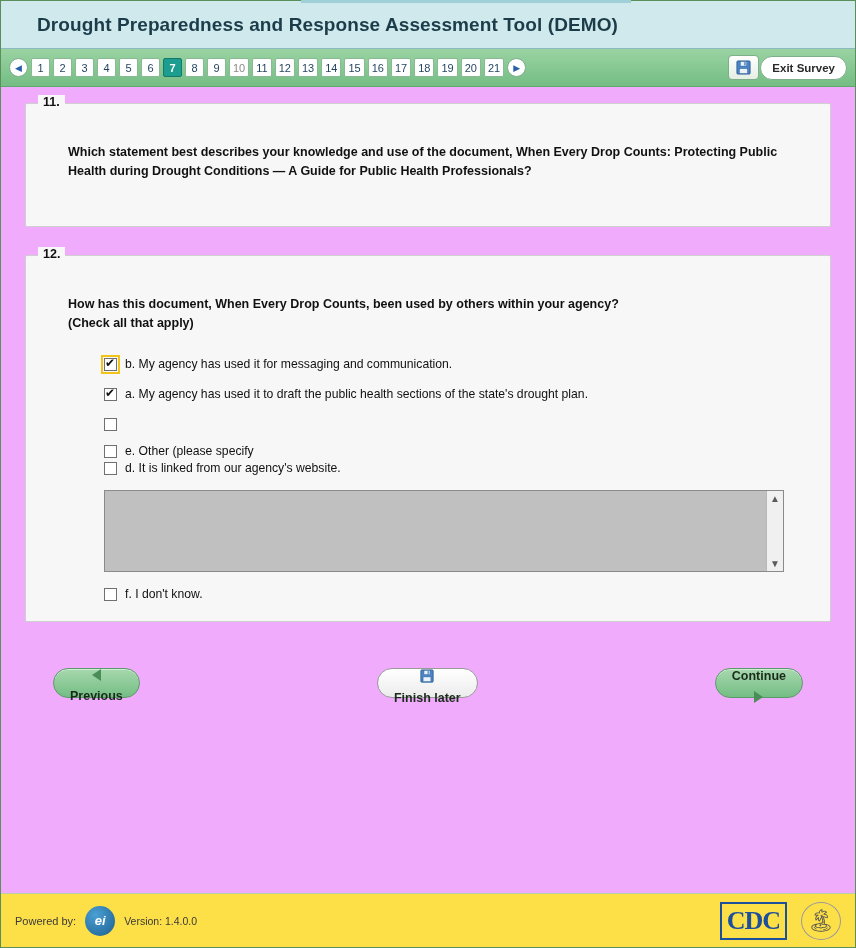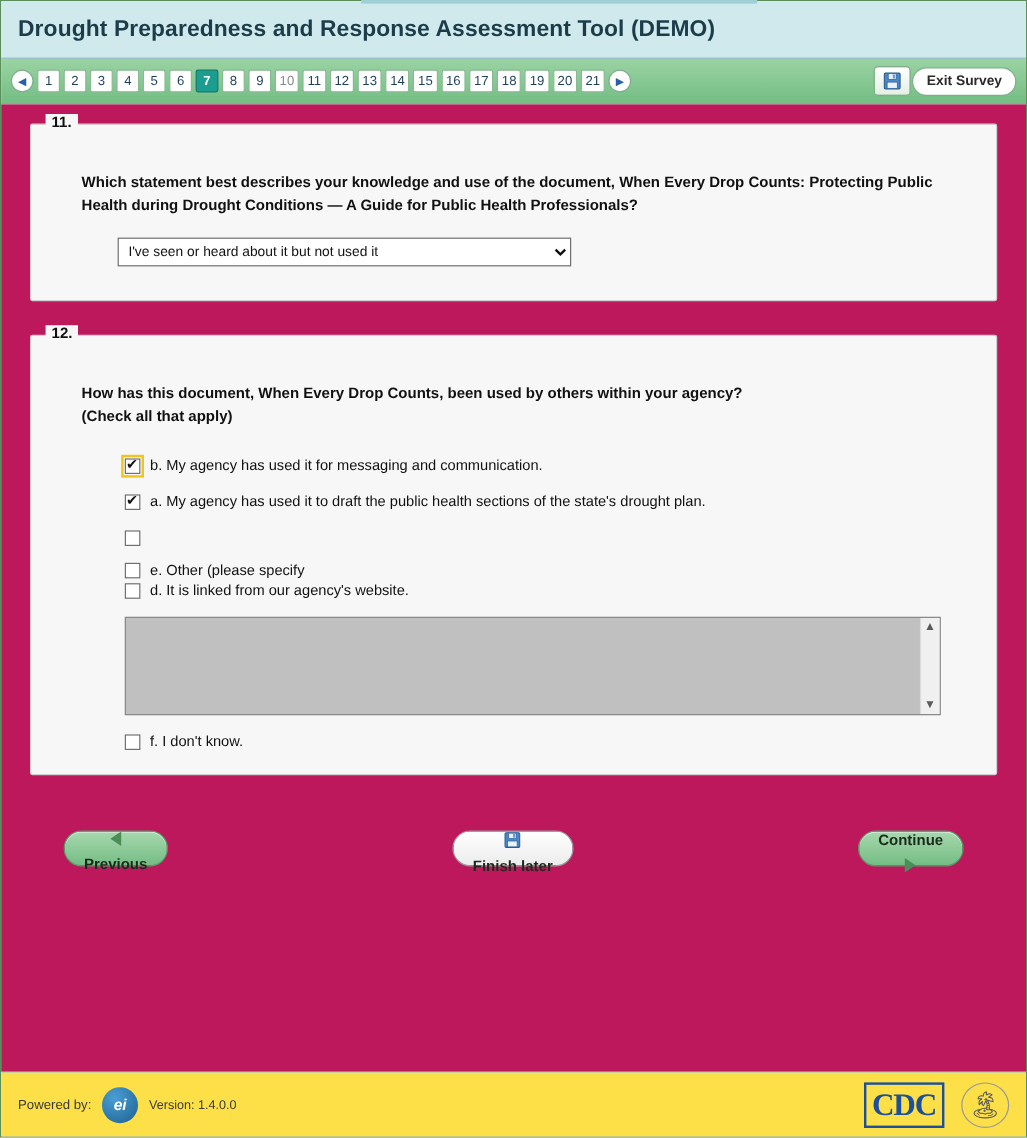--- a/index.html
+++ b/index.html
@@ -29,20 +29,21 @@
     align-items: center;
     padding: 0 14px;
     flex: 0 0 auto;
     position: relative;
   }
   .titlebar .title {
     font-size: 19px;
     font-weight: bold;
     color: #1c3c4a;
     letter-spacing: 0.1px;
+    margin-left: 22px;
   }
   .titlebar::before {
     content: "";
     position: absolute;
     top: -1px; left: 300px;
     width: 330px; height: 3px;
     background: #9fd0d8;
   }
   
   .navbar {
@@ -106,21 +107,21 @@
     border-radius: 12px;
     font-size: 11.5px;
     font-weight: bold;
     color: #2a2a2a;
     display: flex; align-items: center;
     cursor: pointer;
   }
   
   .content {
     flex: 1 1 auto;
-    background: #be185d;
+    background: #f0abfc;
     padding: 16px 24px 17px 24px;
     overflow: hidden;
     position: relative;
   }
   .qblock {
     border: 1px solid #cfcfcf;
     background: #f7f7f7;
     border-radius: 2px;
     position: relative;
     margin-bottom: 28px;
@@ -336,23 +337,20 @@
       </div>
       <div class="exit-btn">Exit Survey</div>
     </div>
   </div>
 
   <div class="content">
 
     <div class="qblock" style="padding-bottom:28px;">
       <div class="qnum">11.</div>
       <div class="qtext">Which statement best describes your knowledge and use of the document, When Every Drop Counts: Protecting Public Health during Drought Conditions — A Guide for Public Health Professionals?</div>
-      <select class="dd">
-        <option>I've seen or heard about it but not used it</option>
-      </select>
     </div>
 
     <div class="qblock">
       <div class="qnum">12.</div>
       <div class="qtext" style="margin-bottom:22px;">
         <span>How has this document, When Every Drop Counts, been used by others within your agency?</span><br>
         <span>(Check all that apply)</span>
       </div>
 
       <div class="opt-row">

